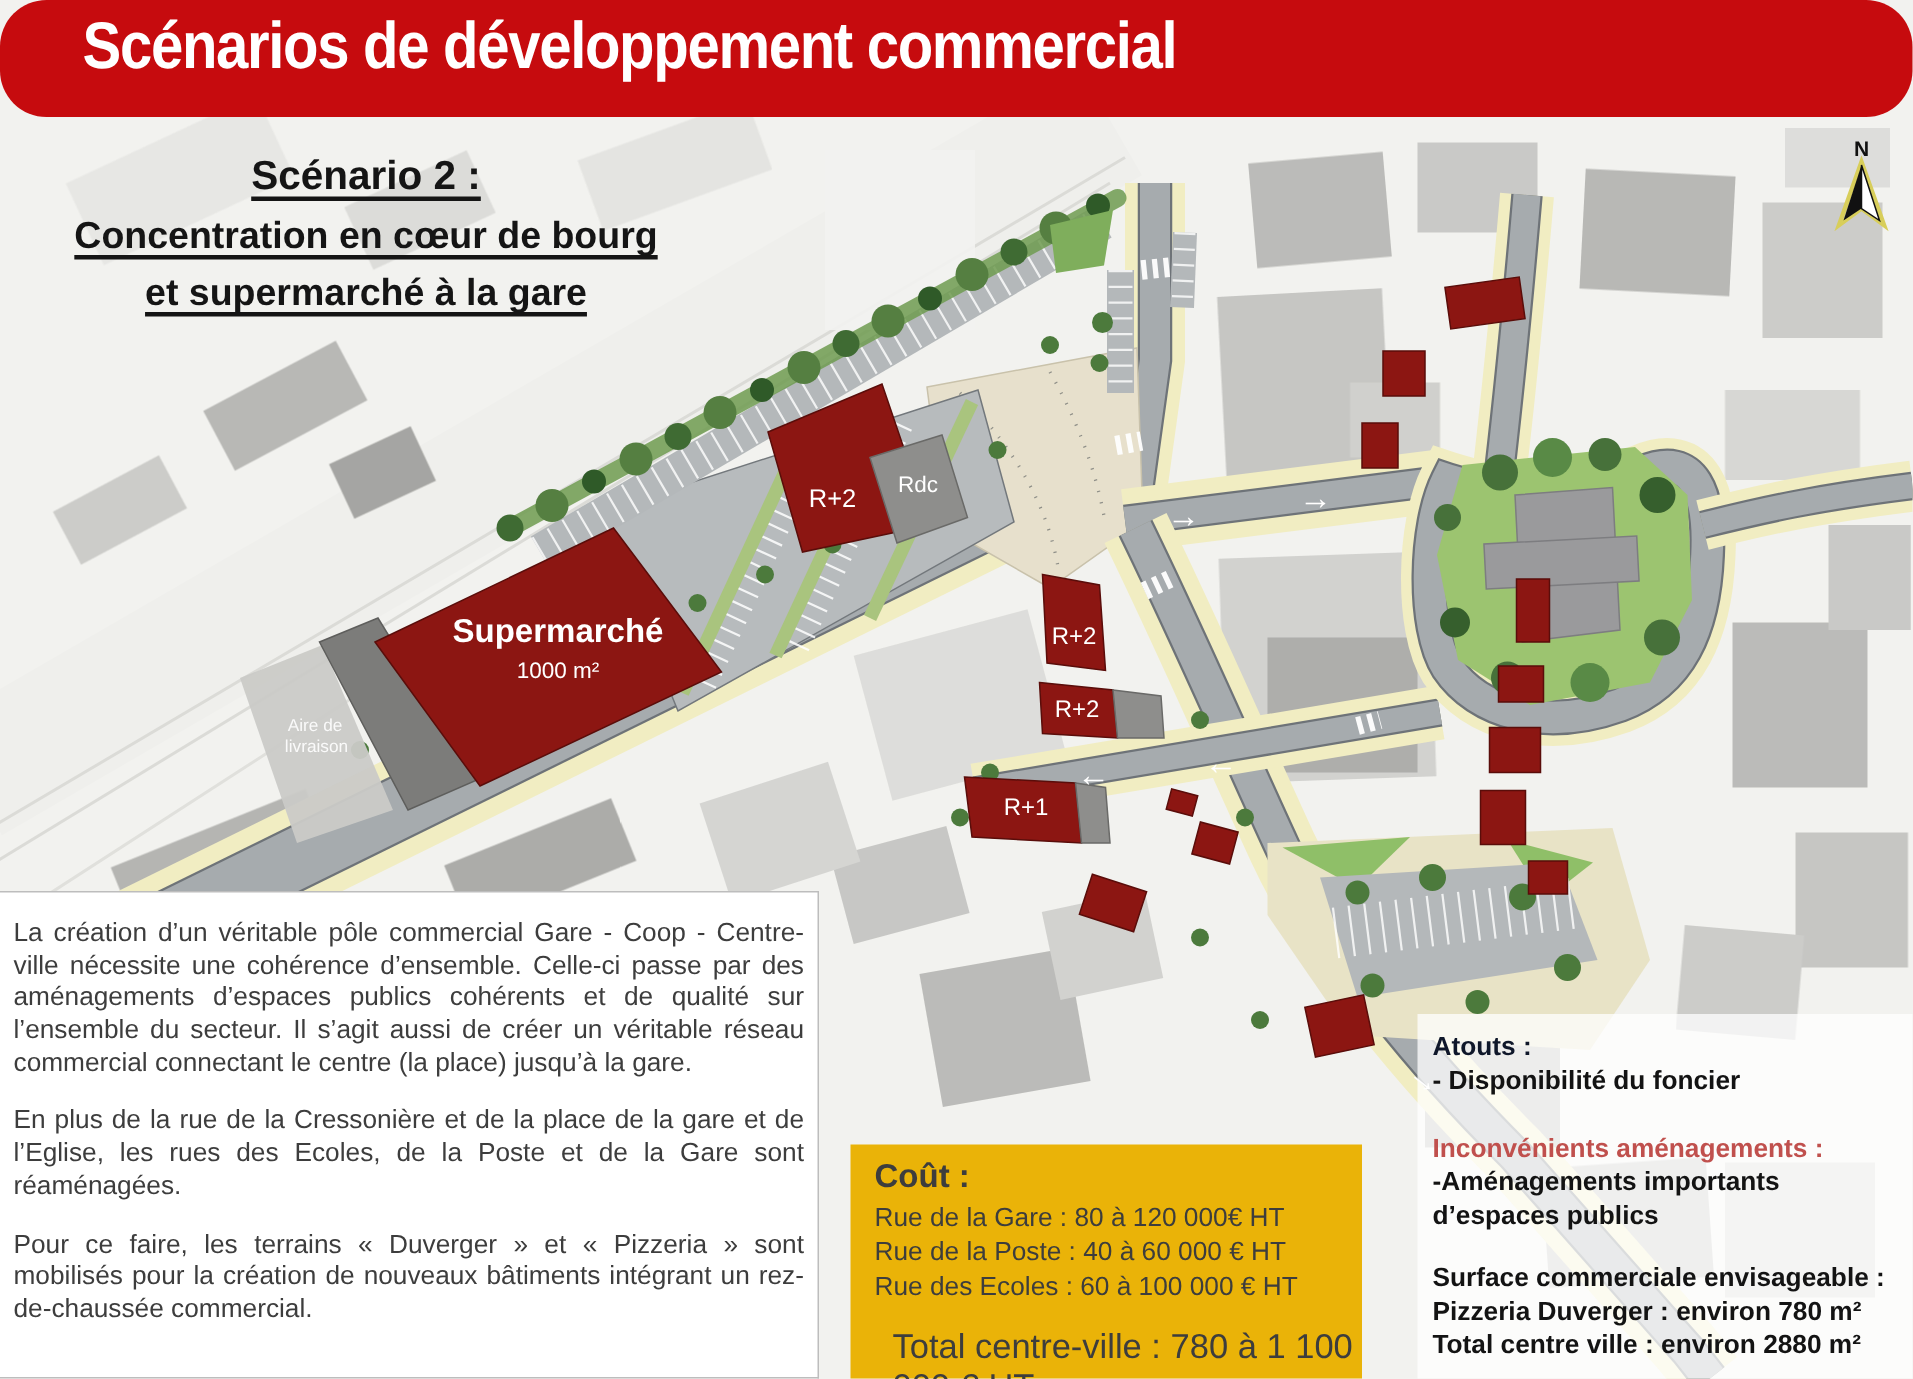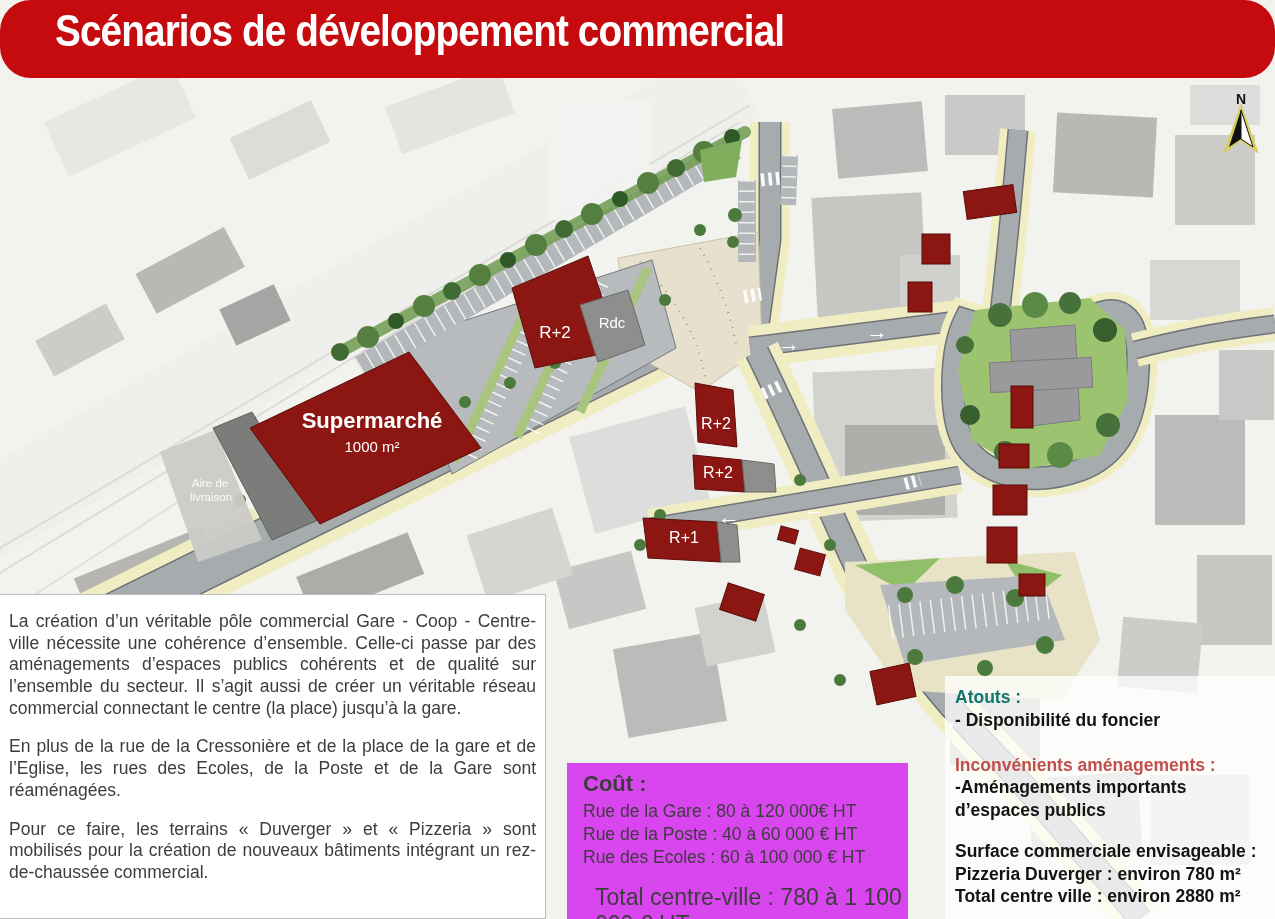--- a/index.html
+++ b/index.html
@@ -10,29 +10,29 @@
   .header h1{margin:0;padding:6px 0 0 55px;color:#fff;font-size:44px;font-weight:bold;
              letter-spacing:-1px;white-space:nowrap;}
   .header h1 span{display:inline-block;transform:scaleX(.88);transform-origin:left center;}
   .subtitle{position:absolute;left:18px;top:102px;width:452px;text-align:center;z-index:4;color:#151515;}
   .subtitle .l1{font-size:27px;font-weight:bold;text-decoration:underline;text-decoration-thickness:2.5px;text-underline-offset:5px;margin-bottom:10px;}
   .subtitle .l2,.subtitle .l3{font-size:25px;font-weight:bold;text-decoration:underline;text-decoration-thickness:2.5px;text-underline-offset:5px;margin-bottom:9px;}
   .desc-box{position:absolute;left:0;top:594px;width:546px;height:325px;background:#fff;
             border:1px solid #bdbdbd;border-left:none;box-sizing:border-box;z-index:4;
             padding:16px 9px 0 9px;color:#3d3d3d;font-size:17.5px;line-height:1.24;text-align:justify;}
   .desc-box p{margin:0 0 17px 0;}
-  .cost-box{position:absolute;left:567px;top:763px;width:341px;height:156px;background:#d946ef;
+  .cost-box{position:absolute;left:567px;top:763px;width:341px;height:156px;background:#eab308;
             box-sizing:border-box;z-index:4;padding:8px 0 0 16px;color:#3d3d3d;}
   .cost-box .cost-title{font-size:22px;font-weight:bold;margin-bottom:3px;}
   .cost-box .cost-line{font-size:17.5px;line-height:1.32;}
   .cost-box .cost-total{font-size:23px;margin-top:15px;margin-left:12px;}
   .assess{position:absolute;left:945px;top:676px;width:330px;height:243px;background:rgba(255,255,255,.75);
           box-sizing:border-box;z-index:4;padding:10px 10px 0 10px;font-weight:bold;font-size:17.5px;
           line-height:1.3;color:#131313;}
-  .assess .atouts-title{color:#0f766e;}
+  .assess .atouts-title{color:#0f172a;}
   .assess .inc-title{color:#c0504d;margin-top:22px;}
   .assess .surface{margin-top:18px;}
   .mlabel{font-family:"Liberation Sans",sans-serif;fill:#fff;}
 </style>
 </head>
 <body>
 
 <div class="page">
 
   <svg class="map-svg" viewBox="0 0 1275 919">
@@ -294,20 +294,25 @@
       <polygon points="1241,110 1229,147 1241,139" fill="#111"></polygon>
       <polygon points="1241,110 1253,147 1241,139" fill="#fff" stroke="#111" stroke-width="1"></polygon>
       <text x="1241" y="104" text-anchor="middle" font-size="14" font-weight="bold" fill="#111" font-family="Liberation Sans, sans-serif">N</text>
     </g>
   </svg>
 
   <div class="header">
     <h1><span>Scénarios de développement commercial</span></h1>
   </div>
 
+  <div class="subtitle">
+    <div class="l1">Scénario 2 :</div>
+    <div class="l2">Concentration en cœur de bourg</div>
+    <div class="l3">et supermarché à la gare</div>
+  </div>
 
   <div class="desc-box">
     <p>La création d’un véritable pôle commercial Gare - Coop - Centre-ville nécessite une cohérence d’ensemble. Celle-ci passe par des aménagements d’espaces publics cohérents et de qualité sur l’ensemble du secteur. Il s’agit aussi de créer un véritable réseau commercial connectant le centre (la place) jusqu’à la gare.</p>
     <p>En plus de la rue de la Cressonière et de la place de la gare et de l’Eglise, les rues  des Ecoles, de la Poste et de la Gare sont réaménagées.</p>
     <p>Pour ce faire, les terrains « Duverger » et « Pizzeria » sont mobilisés pour la création de nouveaux bâtiments intégrant un rez-de-chaussée commercial.</p>
   </div>
 
   <div class="cost-box">
     <div class="cost-title">Coût :</div>
     <div class="cost-line">Rue de la Gare : 80 à 120 000€ HT</div>

